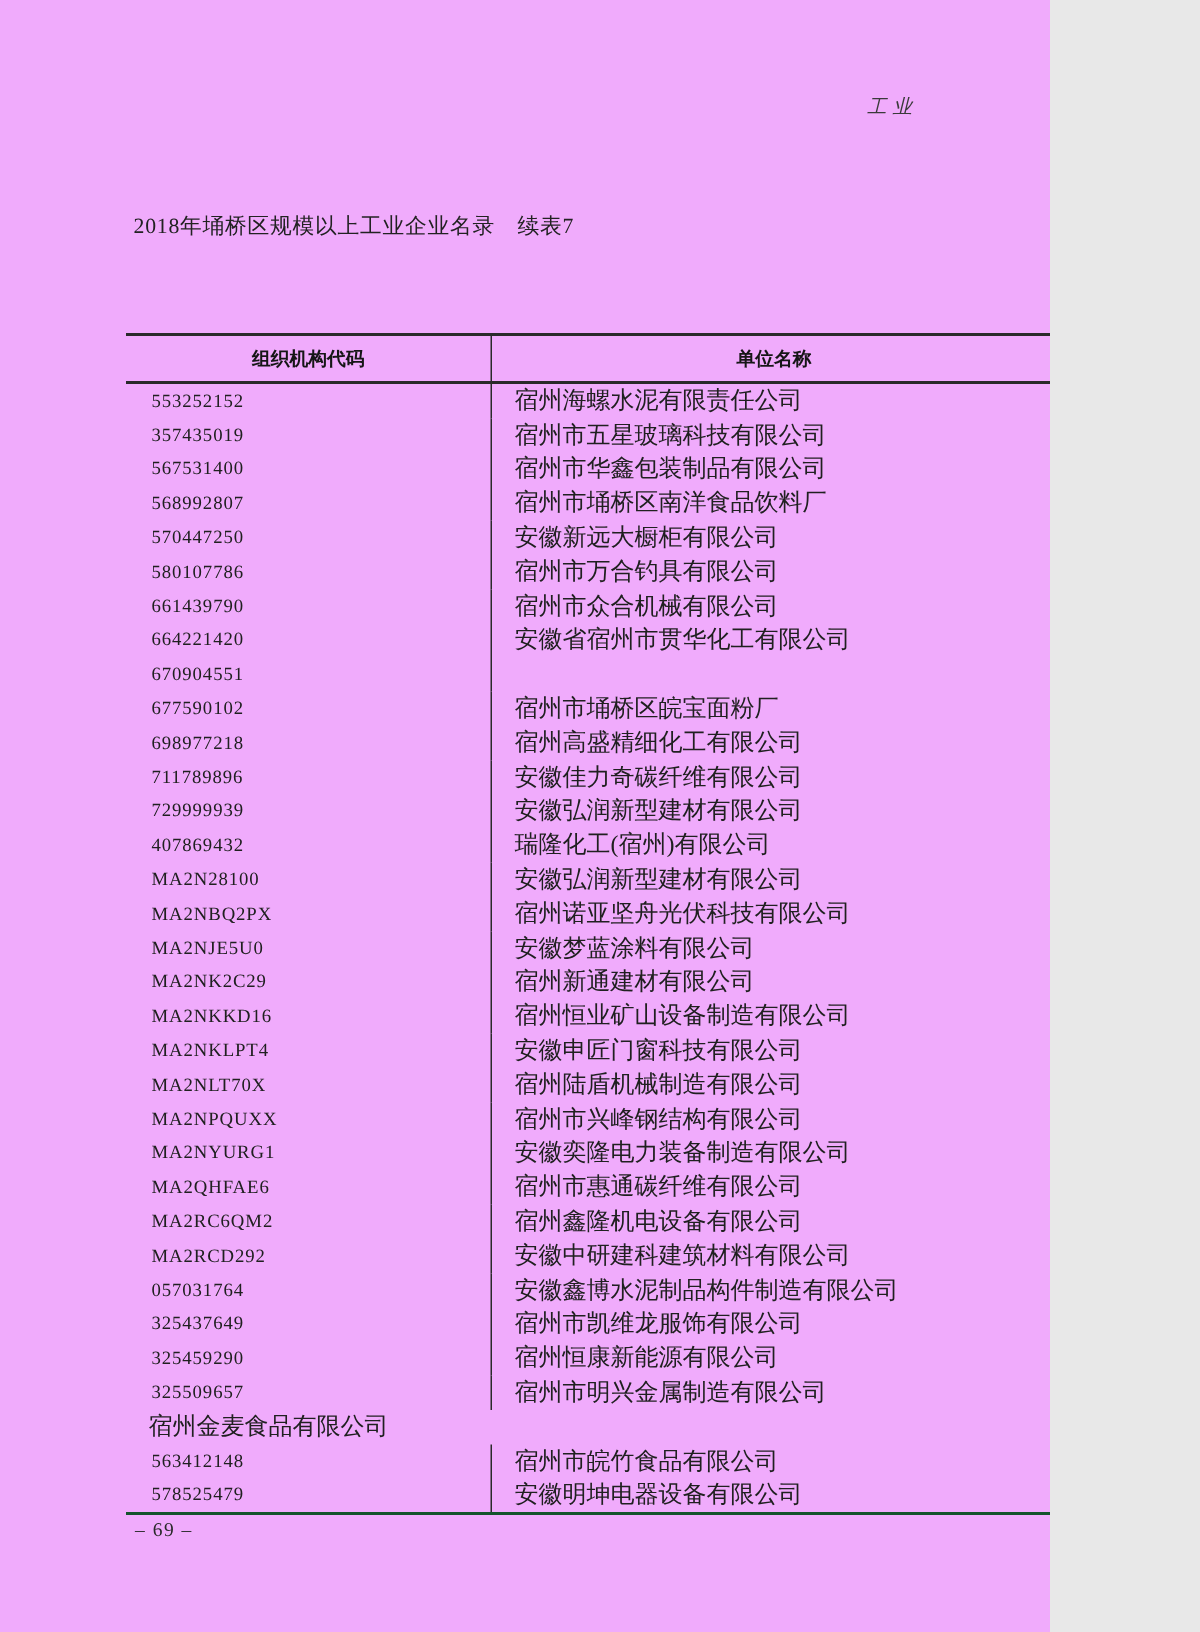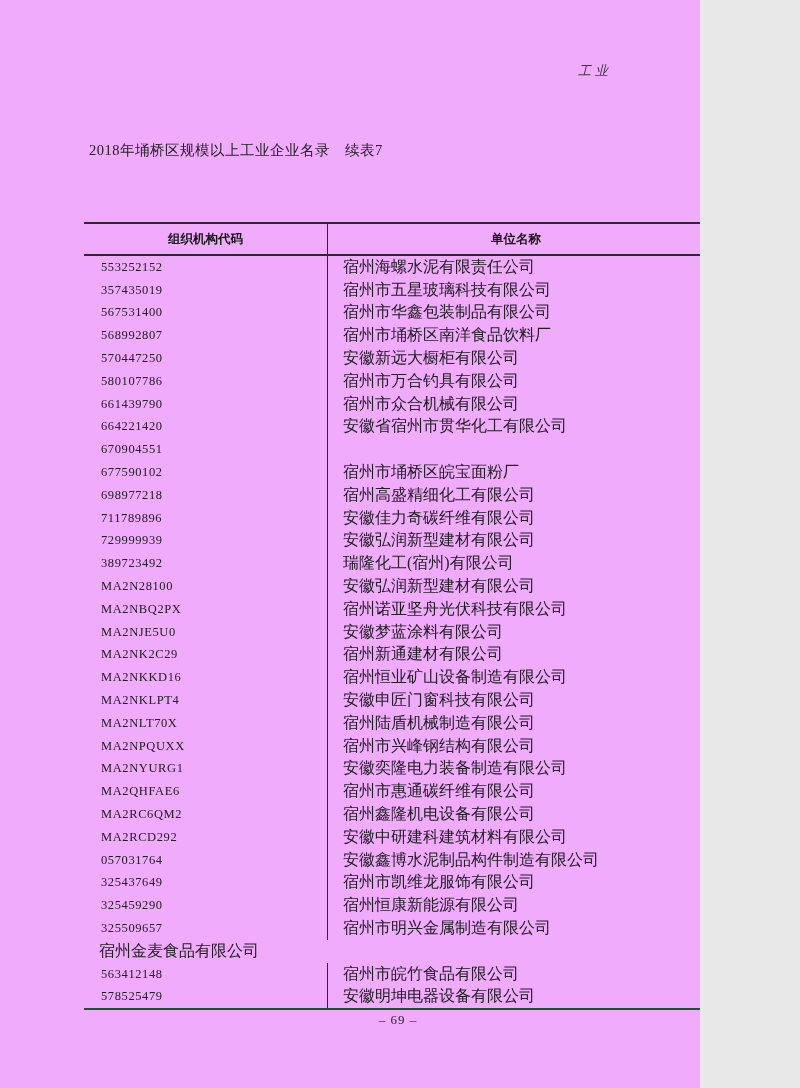--- a/index.html
+++ b/index.html
@@ -78,21 +78,21 @@
     width: 376px;
     padding-left: 15px;
     font-size: 16px;
     color: #202020;
   }
   .page-number {
     position: absolute;
     top: 1012px;
     left: 90px;
     width: 620px;
-    text-align: center;
+    text-align: left;
     font-size: 13px;
     letter-spacing: 1px;
     color: #2a2a2a;
     padding-right: 4px;
   }
 </style>
 </head>
 <body>
 
 <div class="page">
@@ -166,21 +166,21 @@
       <div class="cell code-cell">711789896</div>
       <div class="cell name-cell">安徽佳力奇碳纤维有限公司</div>
     </div>
 
     <div class="row">
       <div class="cell code-cell">729999939</div>
       <div class="cell name-cell">安徽弘润新型建材有限公司</div>
     </div>
 
     <div class="row">
-      <div class="cell code-cell">389723492</div>
+      <div class="cell code-cell">407869432</div>
       <div class="cell name-cell">瑞隆化工(宿州)有限公司</div>
     </div>
 
     <div class="row">
       <div class="cell code-cell">MA2N28100</div>
       <div class="cell name-cell">安徽弘润新型建材有限公司</div>
     </div>
 
     <div class="row">
       <div class="cell code-cell">MA2NBQ2PX</div>

